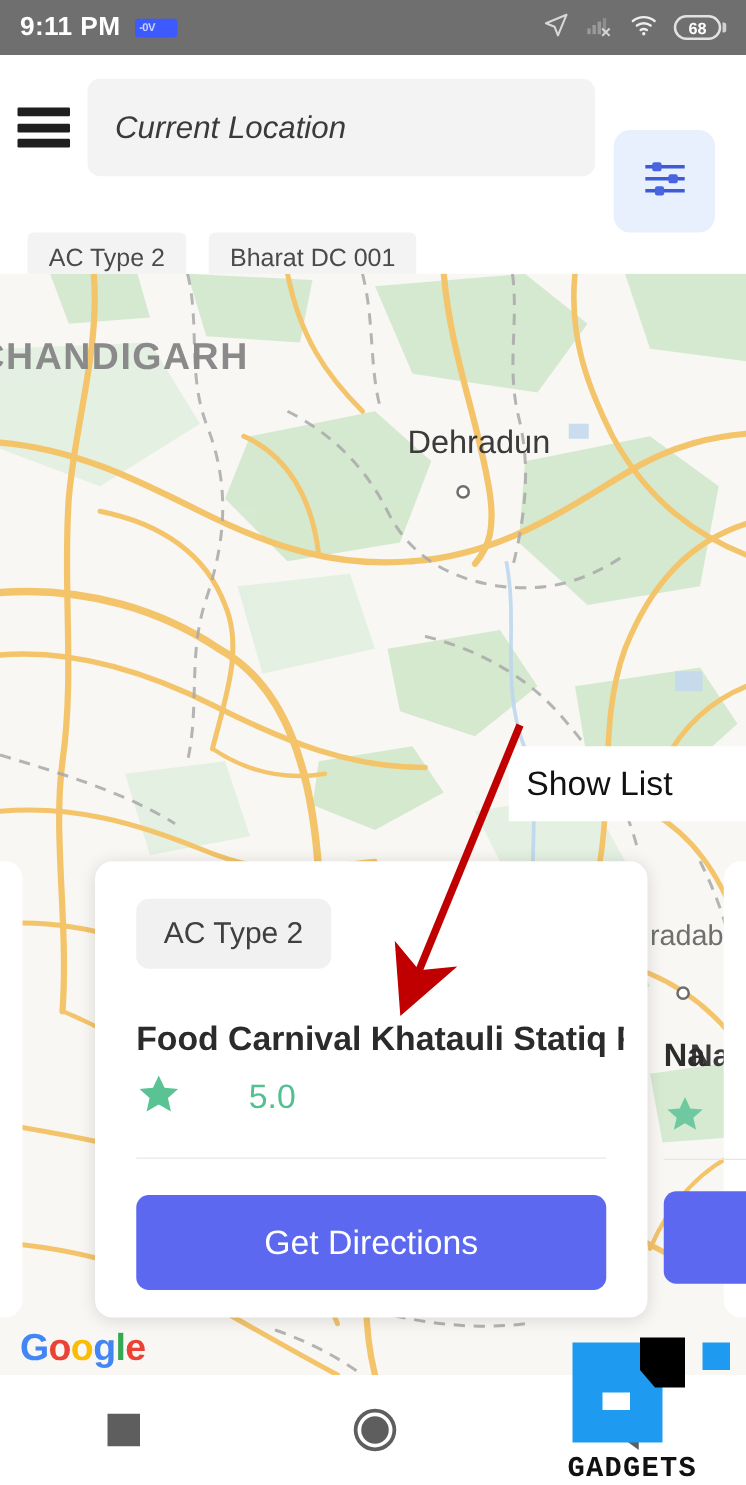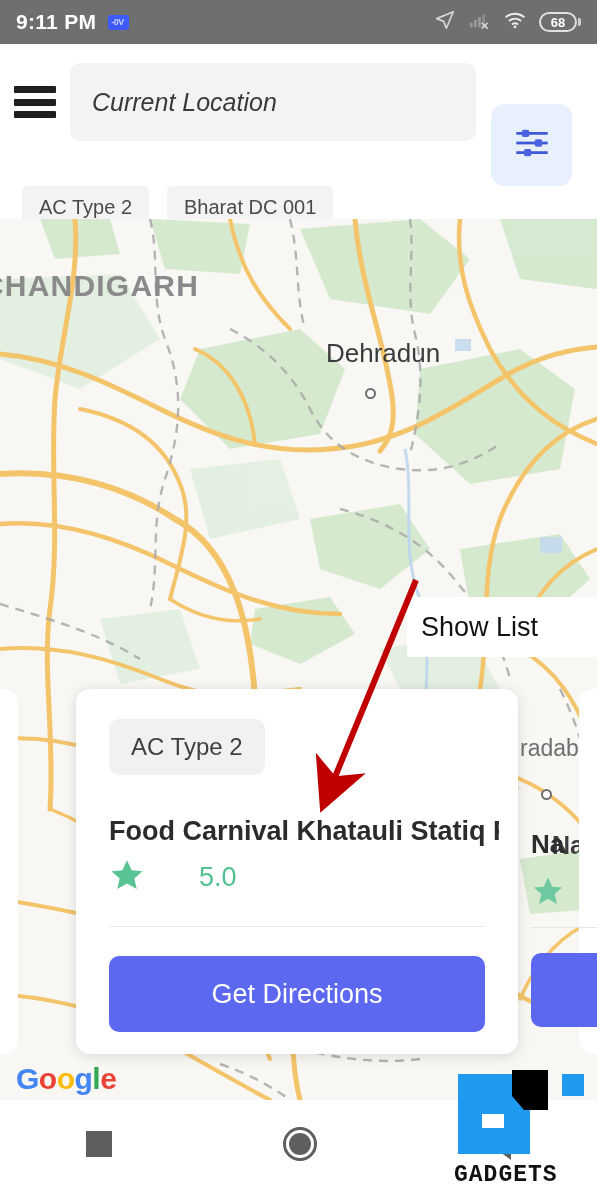--- a/index.html
+++ b/index.html
@@ -28,21 +28,21 @@
   #status-time {
     color: #ffffff; font-size: 21px; font-weight: bold;
     letter-spacing: .3px;
   }
   #status-badge {
     margin-left: 12px;
     background: #3d5afe;
     border-radius: 3px;
     color: #c9d3ff;
     font-size: 9px; font-weight: bold;
-    padding: 3px 5px 3px 3px;
+    padding: 3px 18px 3px 3px;
     line-height: 1;
     letter-spacing: -.5px;
   }
   #status-right {
     margin-left: auto;
     display: flex; align-items: center; gap: 11px;
   }
   .sicon { display: block; }
   #battery {
     display: flex; align-items: center;

